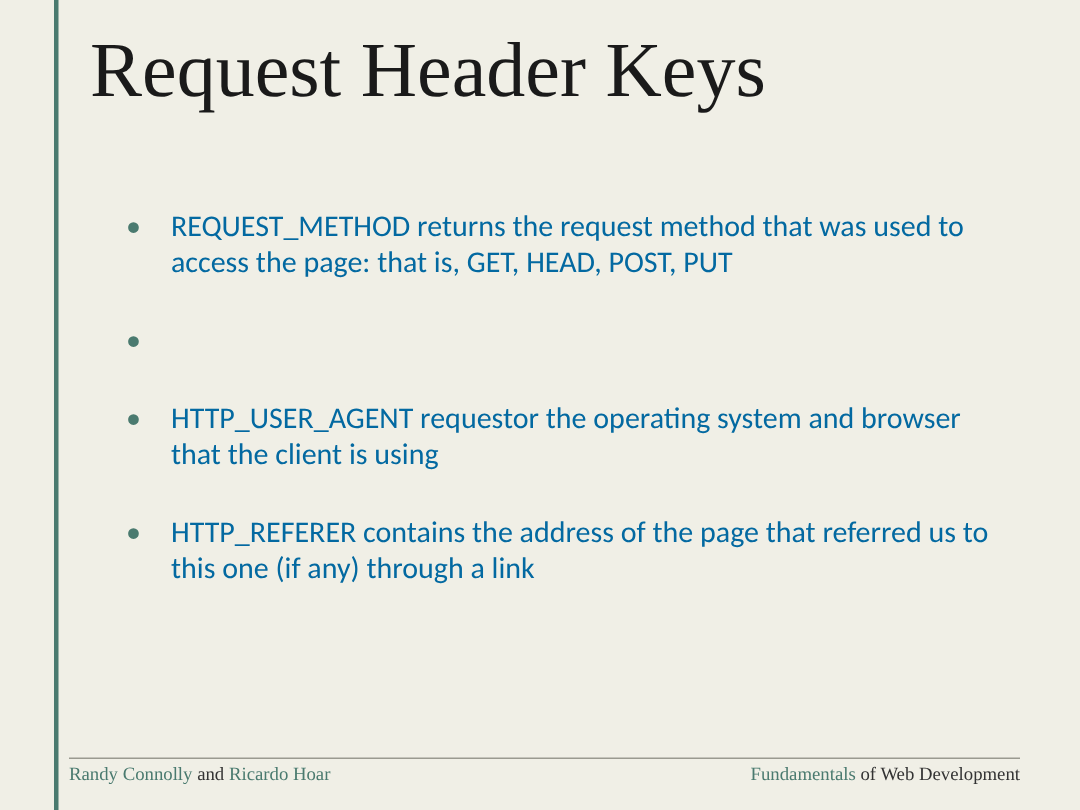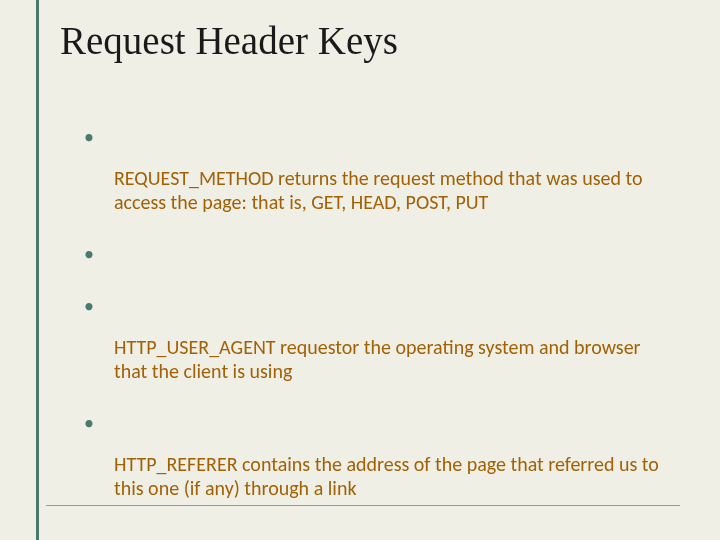--- a/index.html
+++ b/index.html
@@ -14,21 +14,21 @@
   .accent-bar {
     position: absolute;
     left: 36px;
     top: 0;
     width: 3px;
     height: 100%;
     background: #4a7a6f;
   }
   .title {
     font-family: "Times New Roman", Times, serif;
-    font-size: 39px;
+    font-size: 52px;
     font-weight: 400;
     color: #1a1a1a;
     margin-left: 14px;
     margin-bottom: 62px;
   }
   .bullets {
     margin-left: 38px;
     margin-right: 10px;
   }
   .bullet-item {
@@ -38,22 +38,21 @@
   .bullet-dot {
     color: #4a7a6f;
     font-size: 20px;
     line-height: 24px;
     margin-right: 20px;
     flex-shrink: 0;
   }
   .bullet-text {
     font-size: 20px;
     line-height: 24px;
-    color: #a16207;
-    margin-top: 41px;
+    color: #0369a1;
   }
   .footer {
     position: absolute;
     left: 46px;
     right: 40px;
     bottom: 16px;
     display: flex;
     justify-content: space-between;
     font-family: "Times New Roman", Times, serif;
     font-size: 12.5px;
@@ -89,13 +88,19 @@
     <span class="bullet-text">HTTP_USER_AGENT requestor the operating system and browser that the client is using</span>
   </div>
   <div class="bullet-item">
     <span class="bullet-dot">•</span>
     <span class="bullet-text">HTTP_REFERER contains the address of the page that referred us to this one (if any) through a link</span>
   </div>
 </div>
 
 <div class="footer-rule"></div>
 <div class="footer">
+  <div>
+    <span class="teal">Randy Connolly</span><span> and </span><span class="teal">Ricardo Hoar</span>
+  </div>
+  <div>
+    <span class="teal">Fundamentals</span><span> of Web Development</span>
+  </div>
 </div>
 
 </body></html>

